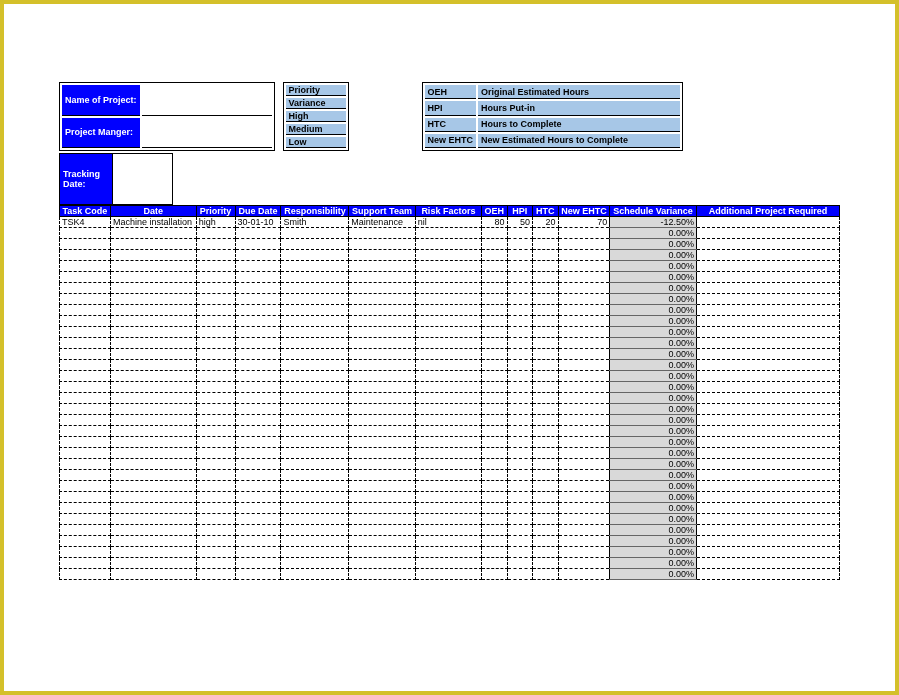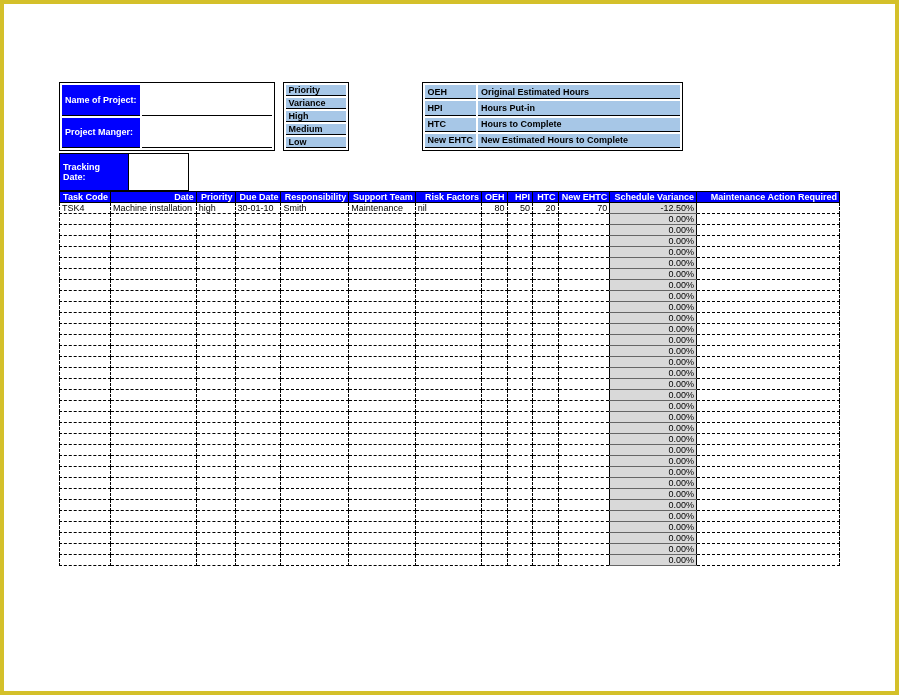--- a/index.html
+++ b/index.html
@@ -66,43 +66,43 @@
   .legend-box td.full { width: 202px; }
 
   .tracking-row {
     display: flex;
     margin-top: 2px;
   }
   .tracking-label {
     background: #0000ff;
     color: #fff;
     font-weight: bold;
-    padding: 8px 3px;
+    padding: 15px 3px;
     font-size: 9px;
     border: 1px solid #000;
-    width: 70px;
+    width: 54px;
   }
   .tracking-val {
     background: #fff;
     border: 1px solid #000;
     border-left: none;
     width: 60px;
   }
 
   table.main {
     border-collapse: collapse;
     width: 100%;
   }
   table.main th {
     background: #0000ff;
     color: #fff;
     font-weight: bold;
     font-size: 9px;
     padding: 0 2px;
-    text-align: right;
+    text-align: center;
     border: 1px solid #000;
     white-space: nowrap;
   }
   table.main td {
     border-left: 1px dashed #000;
     border-right: 1px dashed #000;
     border-bottom: 1px dashed #000;
     font-size: 9px;
     padding: 0 2px;
     height: 11px;
@@ -218,21 +218,21 @@
       <th>Priority</th>
       <th>Due Date</th>
       <th>Responsibility</th>
       <th>Support Team</th>
       <th>Risk Factors</th>
       <th>OEH</th>
       <th>HPI</th>
       <th>HTC</th>
       <th>New EHTC</th>
       <th>Schedule Variance</th>
-      <th>Maintenance Action Required</th>
+      <th>Additional Project Required</th>
     </tr>
   </thead>
   <tbody id="task-body">
       <tr>
         <td>TSK4</td>
         <td>Machine installation</td>
         <td>high</td>
         <td>30-01-10</td>
         <td>Smith</td>
         <td>Maintenance</td>

